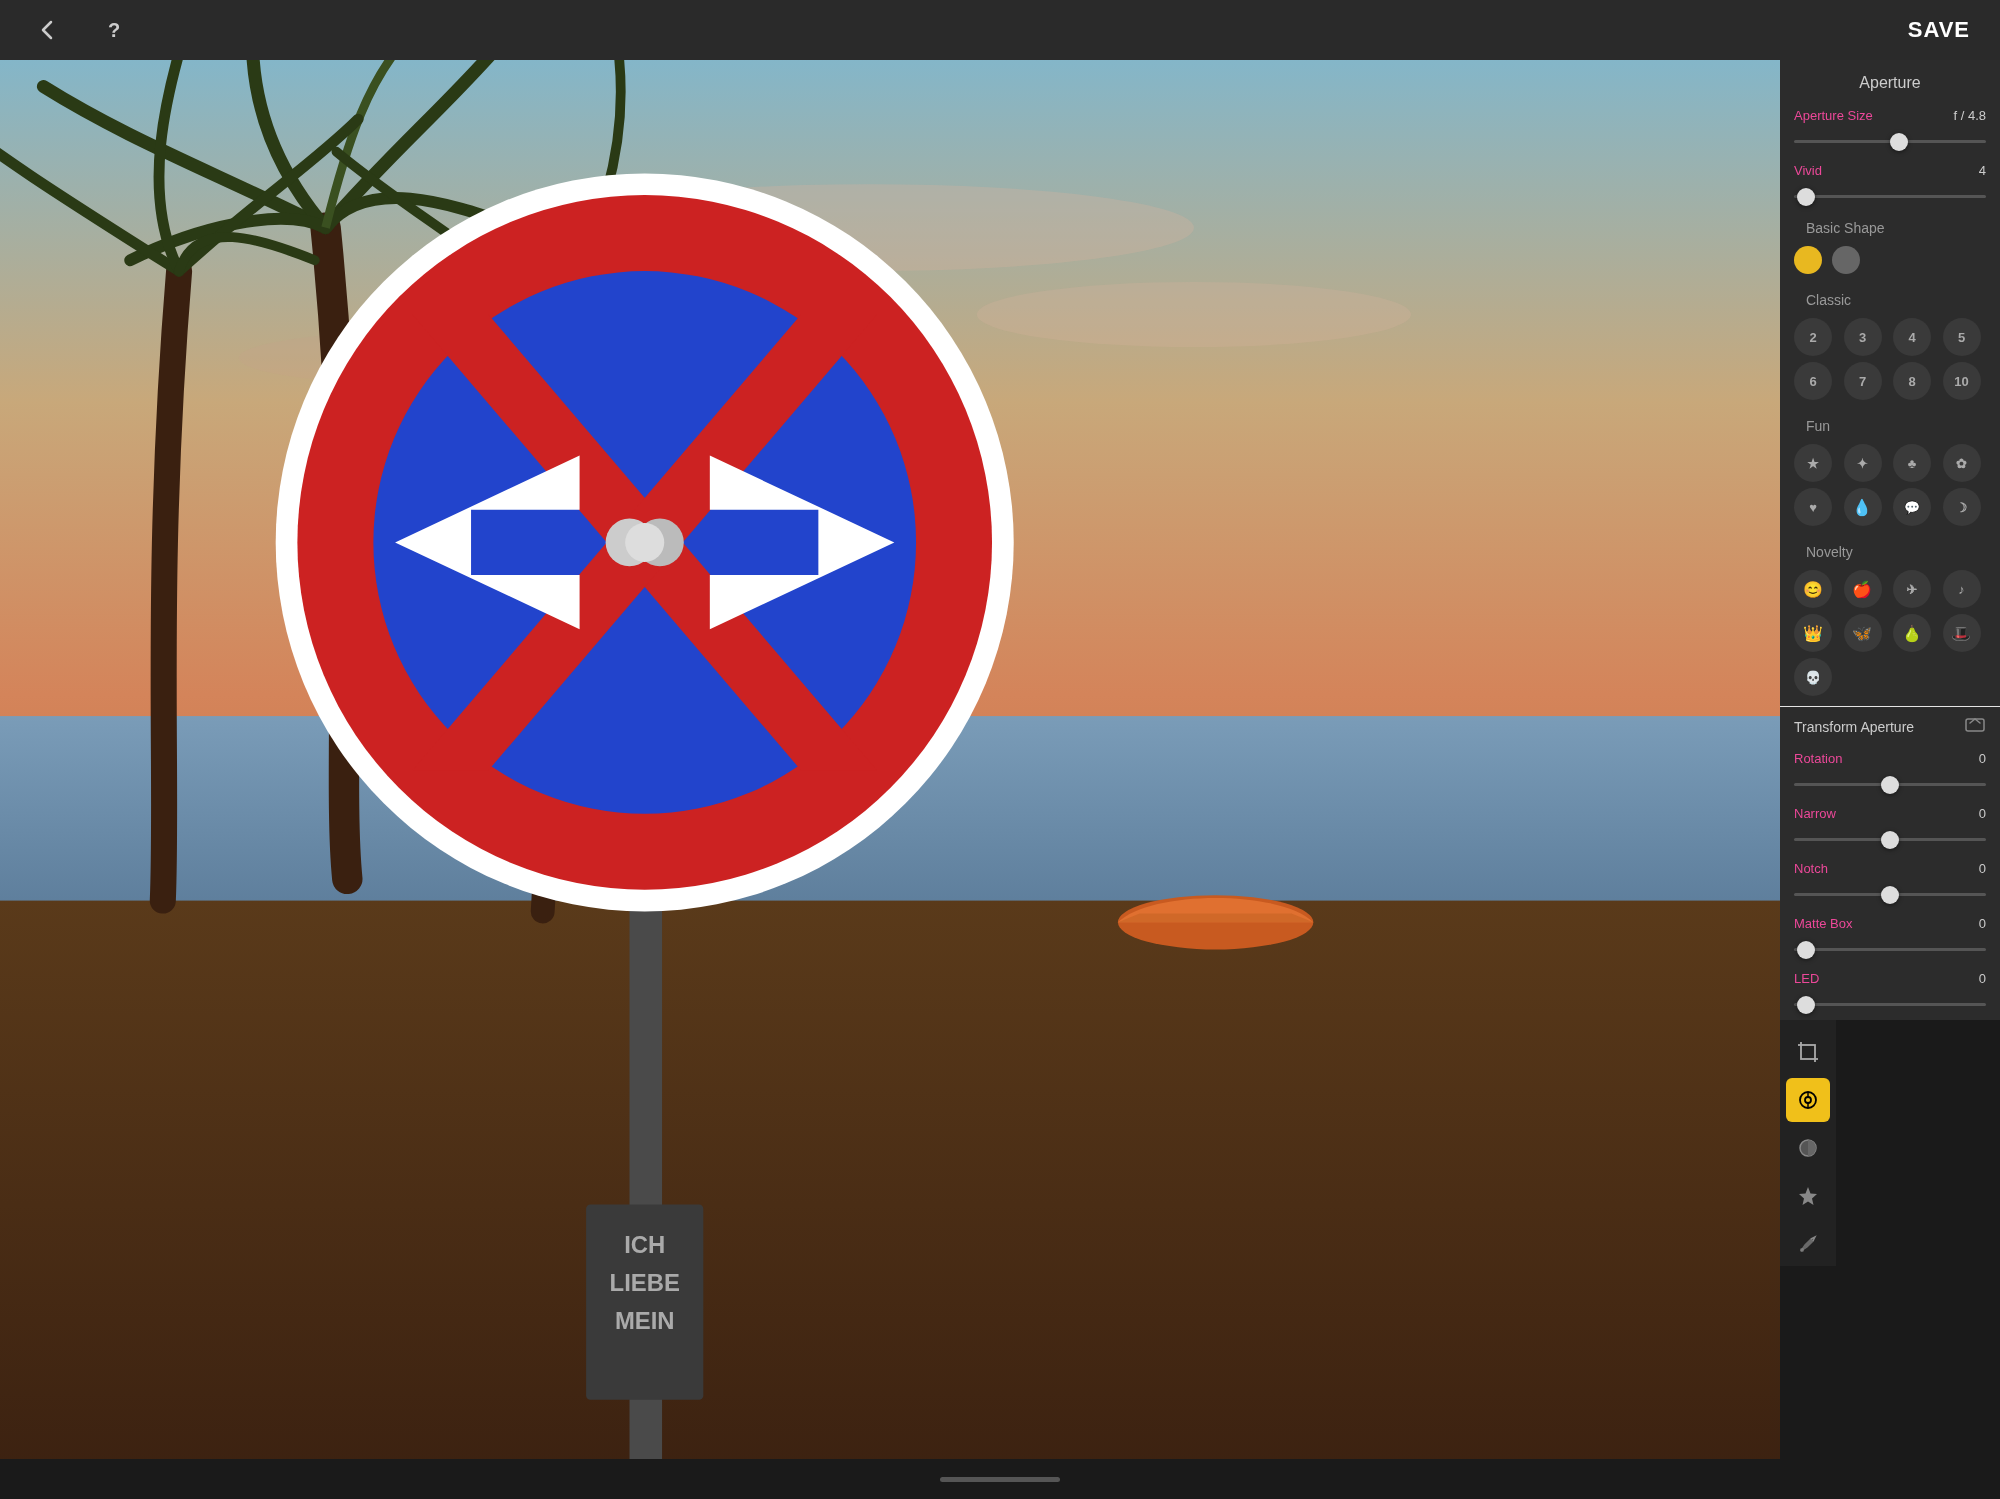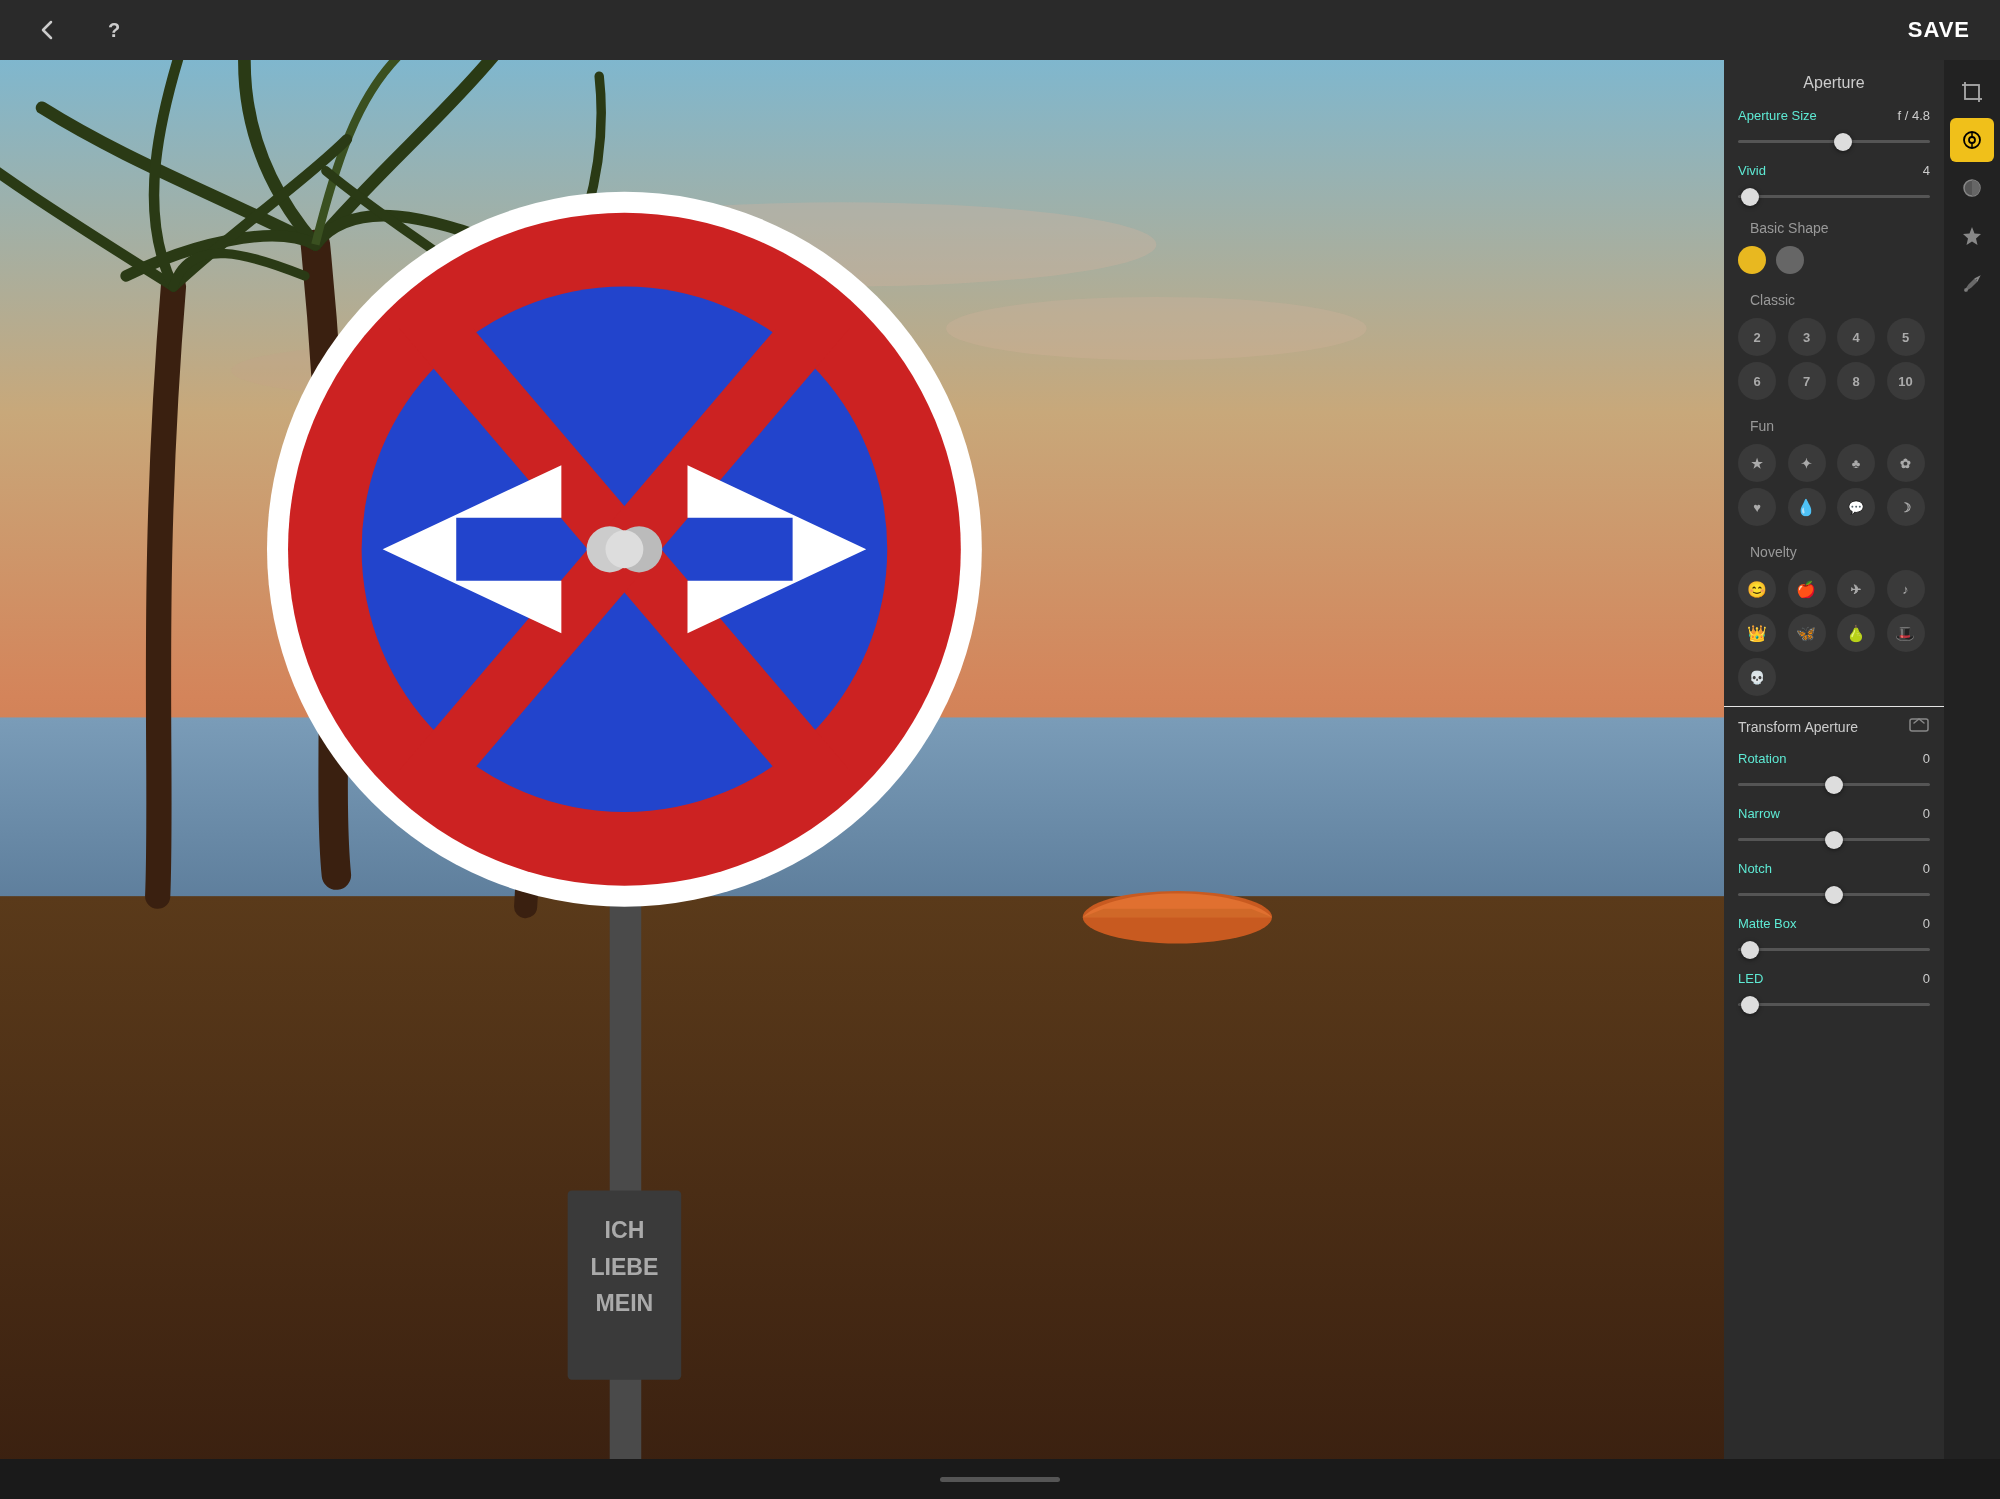--- a/index.html
+++ b/index.html
@@ -143,21 +143,21 @@
     .control-row {
       padding: 6px 14px;
     }
     .control-label-row {
       display: flex;
       justify-content: space-between;
       align-items: center;
       margin-bottom: 6px;
     }
     .control-label {
-      color: #5eead4;
+      color: #ec4899;
       font-size: 13px;
     }
     .control-value {
       color: #ccc;
       font-size: 13px;
     }
     input[type="range"] {
       width: 100%;
       -webkit-appearance: none;
       height: 3px;
@@ -344,21 +344,21 @@
       <circle cx="594" cy="490" r="18" fill="#ddd"></circle>
 
       <g transform="translate(1120, 840)">
         <ellipse cx="0" cy="0" rx="90" ry="25" fill="#c85a20"></ellipse>
         <path d="M-90,0 C-60,-30 60,-30 90,0" fill="#e07030"></path>
         <path d="M-90,0 L-70,-8 L70,-8 L90,0" fill="#d06828"></path>
       </g>
     </svg>
   </div>
 
-  <div style="display:flex;flex-direction:row;flex-shrink:0;">
+  <div style="display:flex;flex-direction:column;flex-shrink:0;">
 
     <div class="right-panel">
 
       <div class="panel-header">Aperture</div>
 
       <div class="control-row">
         <div class="control-label-row">
           <span class="control-label">Aperture Size</span>
           <span class="control-value">f / 4.8</span>
         </div>

